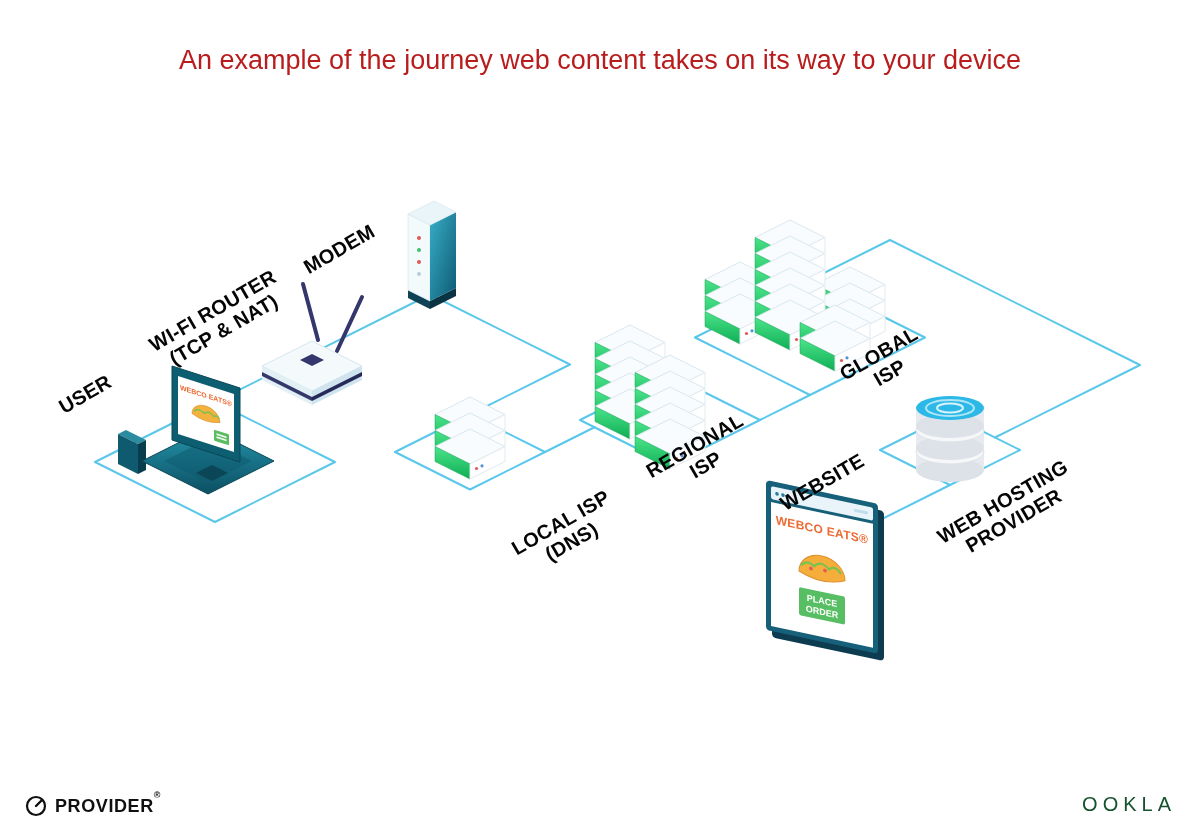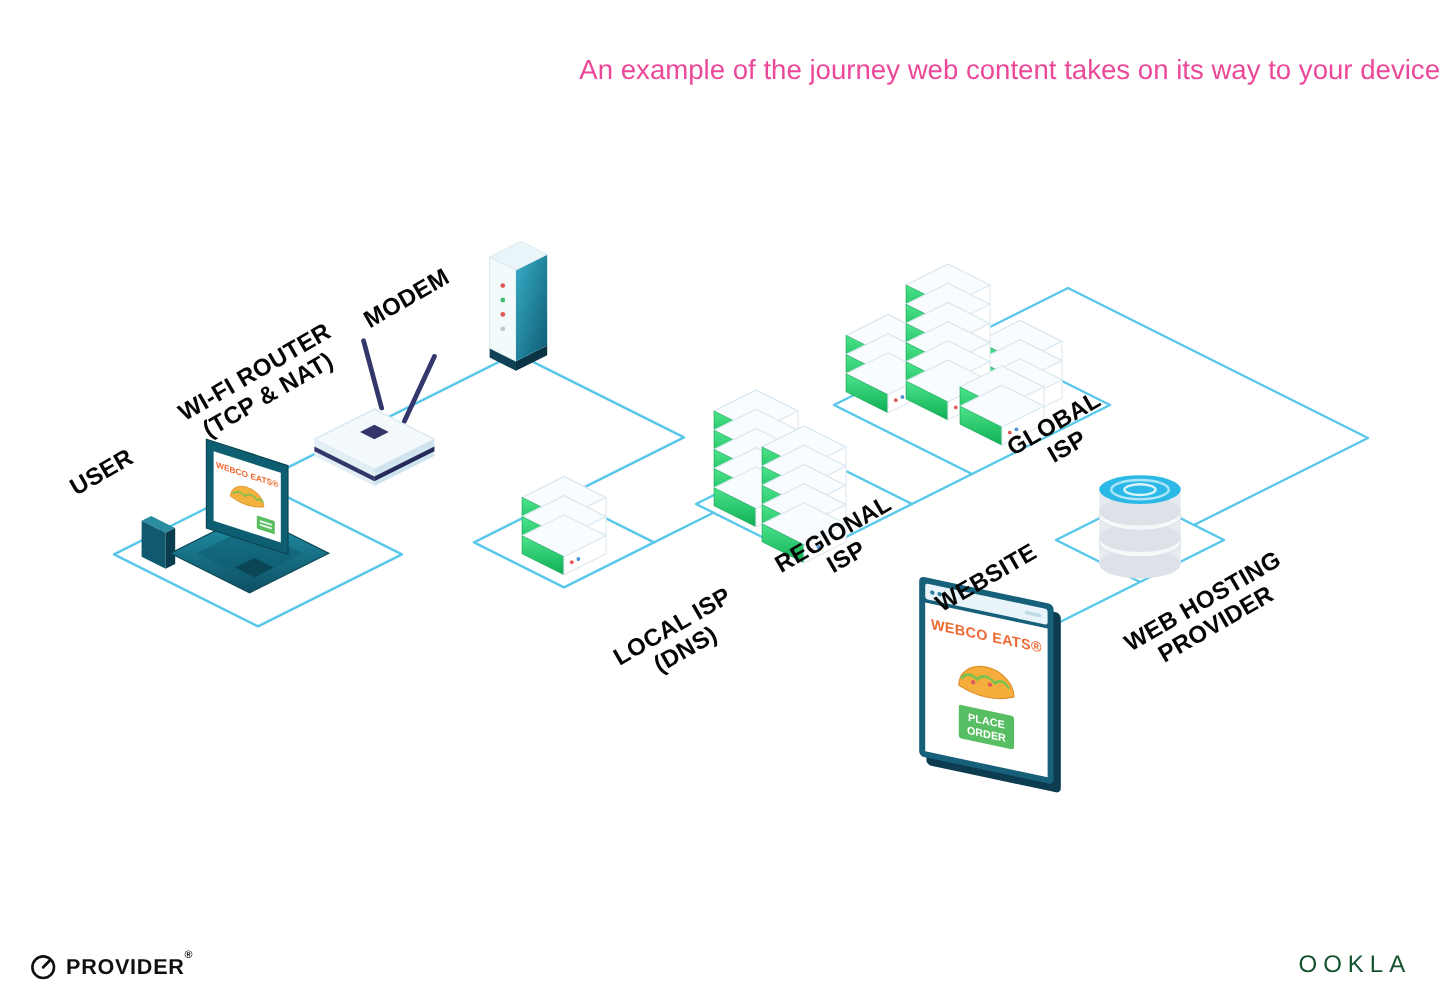--- a/index.html
+++ b/index.html
@@ -6,21 +6,21 @@
   html,body { width:1200px; height:836px; }
   body {
     background:#ffffff;
     font-family:"Liberation Sans", sans-serif;
     position:relative;
     overflow:hidden;
   }
   .page { position:absolute; inset:0; }
   .header { position:absolute; top:36px; left:0; width:100%; text-align:center; }
   .title { font-size:27px; font-weight:700; color:#1b1b1b; letter-spacing:0.2px; }
-  .subtitle { margin-top:9px; font-size:23px; font-weight:400; color:#ec4899;text-align:right; }
+  .subtitle { margin-top:9px; font-size:27px; font-weight:400; color:#b91c1c; }
   .diagram-svg { position:absolute; left:0; top:0; width:1200px; height:836px; }
   .iso-label {
     position:absolute;
     transform:translate(-50%,-50%) rotate(-30deg);
     text-align:center;
     font-weight:700;
     color:#050505;
     font-size:20px;
     line-height:1.1;
     letter-spacing:0.3px;

